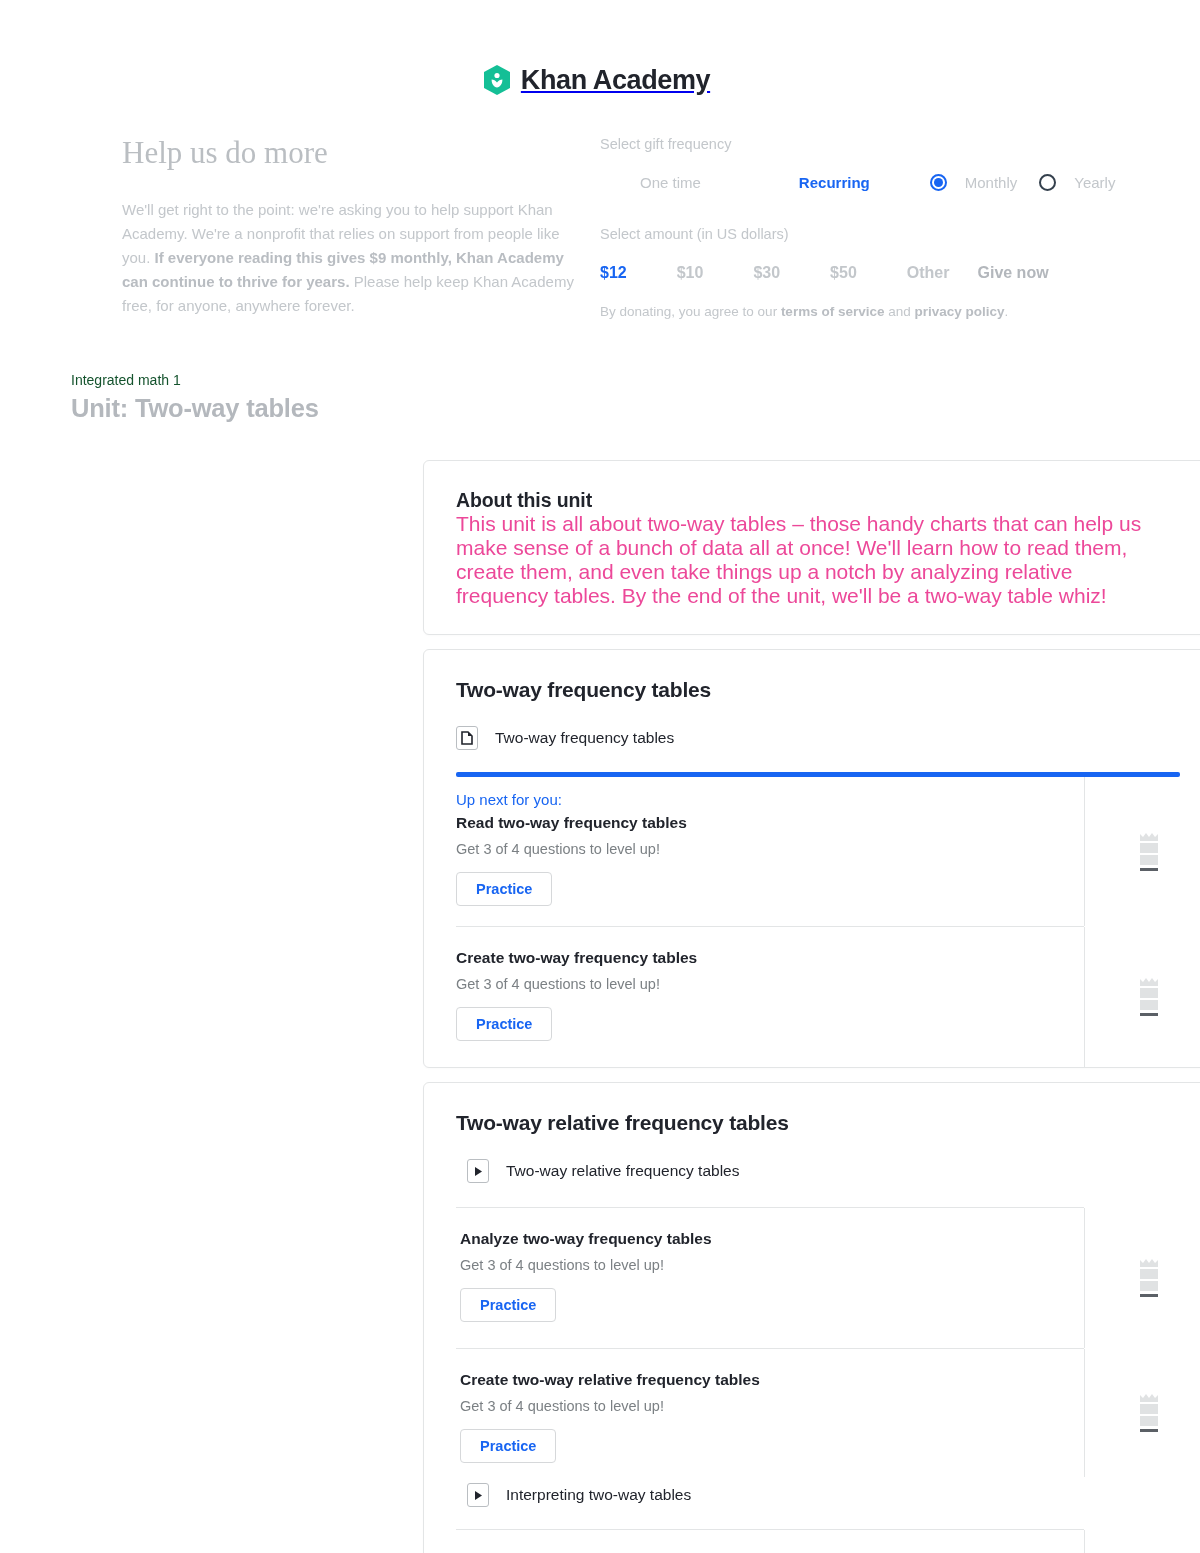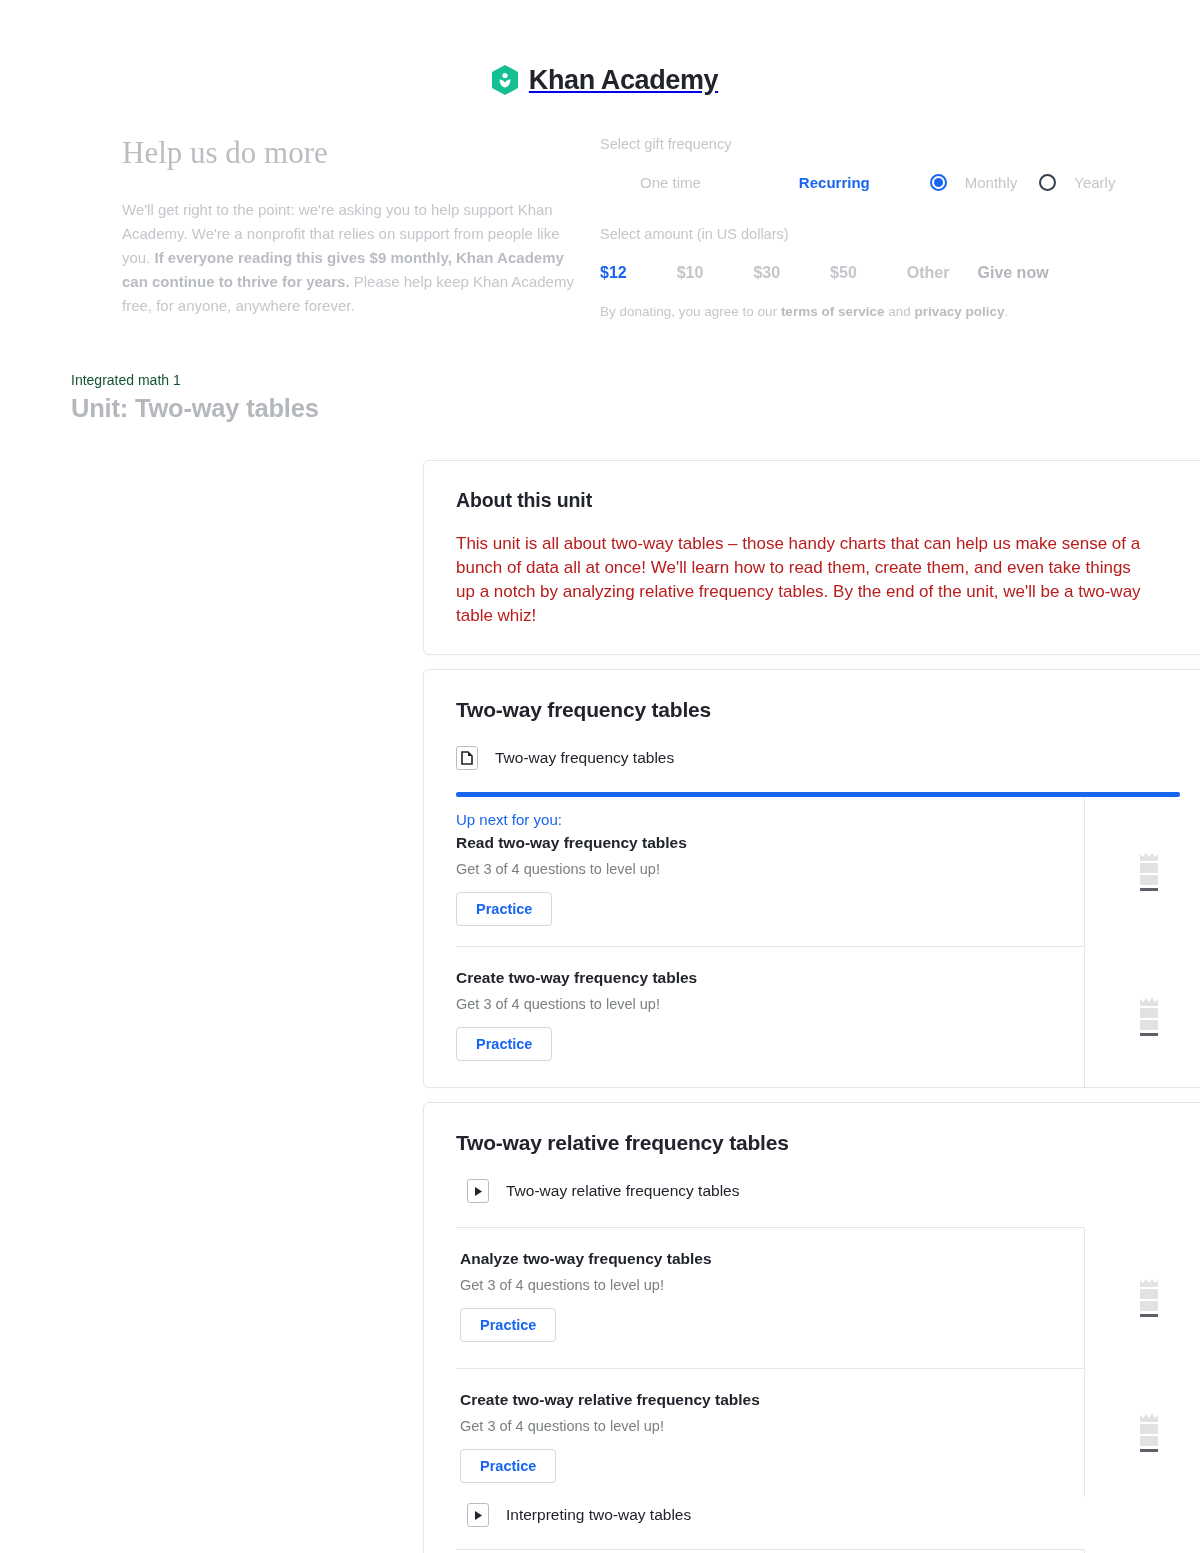--- a/index.html
+++ b/index.html
@@ -8,21 +8,21 @@
     height: 1553px;
     background: #ffffff;
     font-family: "Liberation Sans", sans-serif;
     overflow: hidden;
   }
   .page { position: relative; width: 1200px; height: 1553px; background:#fff; }
 
   
   .ka-header {
     position: absolute;
-    top: 64px; left: 12px; width: 1184px;
+    top: 64px; left: 4px; width: 1184px;
     display: flex; justify-content: center; align-items: flex-start;
   }
   .ka-logo { display: flex; align-items: center; gap: 9px; }
   .ka-mark { width: 30px; height: 32px; display:block; }
   .ka-wordmark {
     font-family: "Liberation Sans", sans-serif;
     font-size: 27px; font-weight: 700; color: #21242c;
     letter-spacing: -0.4px;
   }
 
@@ -98,21 +98,21 @@
     margin-bottom: 14px;
     box-shadow: 0 1px 2px rgba(0,0,0,0.02);
   }
   .card-pad { padding: 28px 32px 26px 32px; }
 
   .card-h {
     font-size: 19.5px; font-weight: 700; color: #21242c;
     letter-spacing: -0.1px;
   }
   .about-body {
-    margin-top: 20px; font-size: 17px; line-height: 24px; color: #b91c1c;
+    font-size: 21px; line-height: 24px; color: #ec4899;
     max-width: 690px;
   }
 
   .sec-h { font-size: 21px; font-weight: 700; color: #21242c; letter-spacing: -0.2px; }
 
   
   .content-row {
     display: flex; align-items: center; gap: 17px;
     margin-top: 24px;
   }

